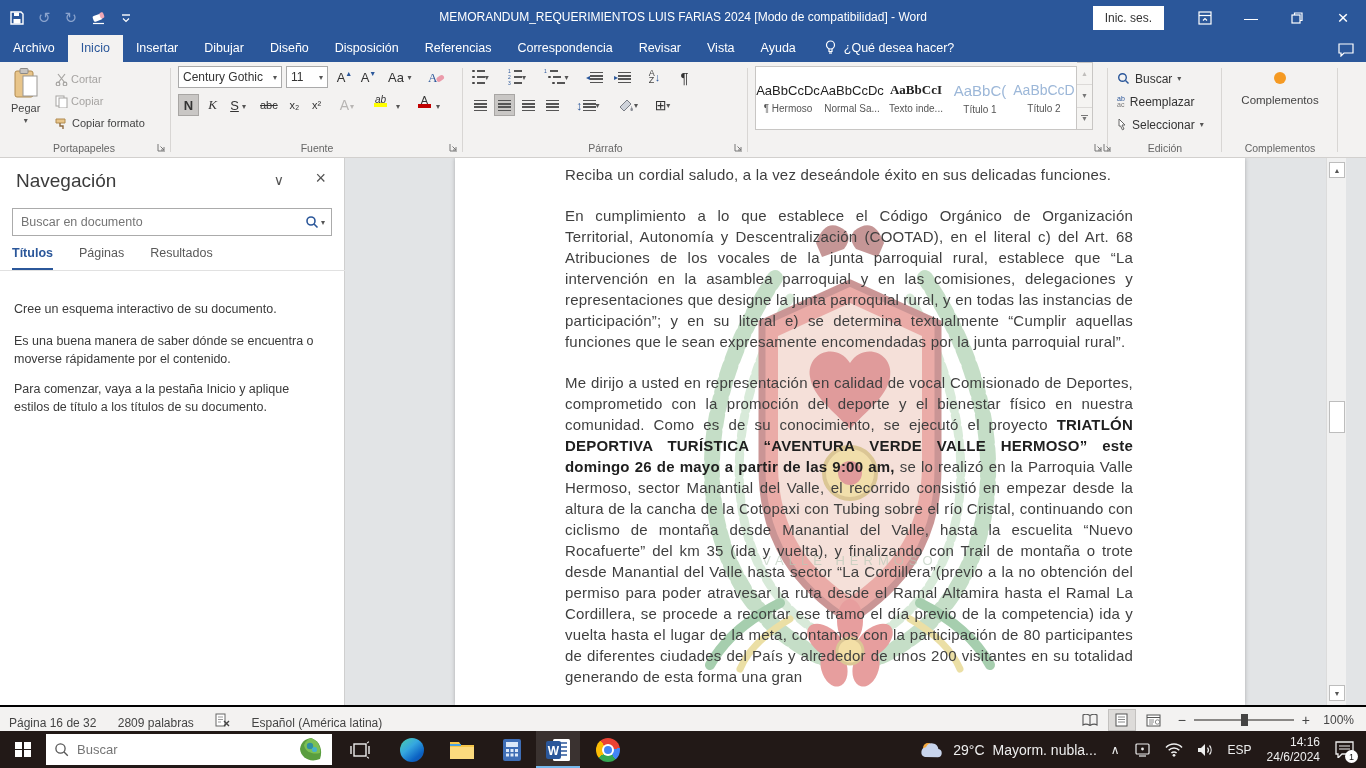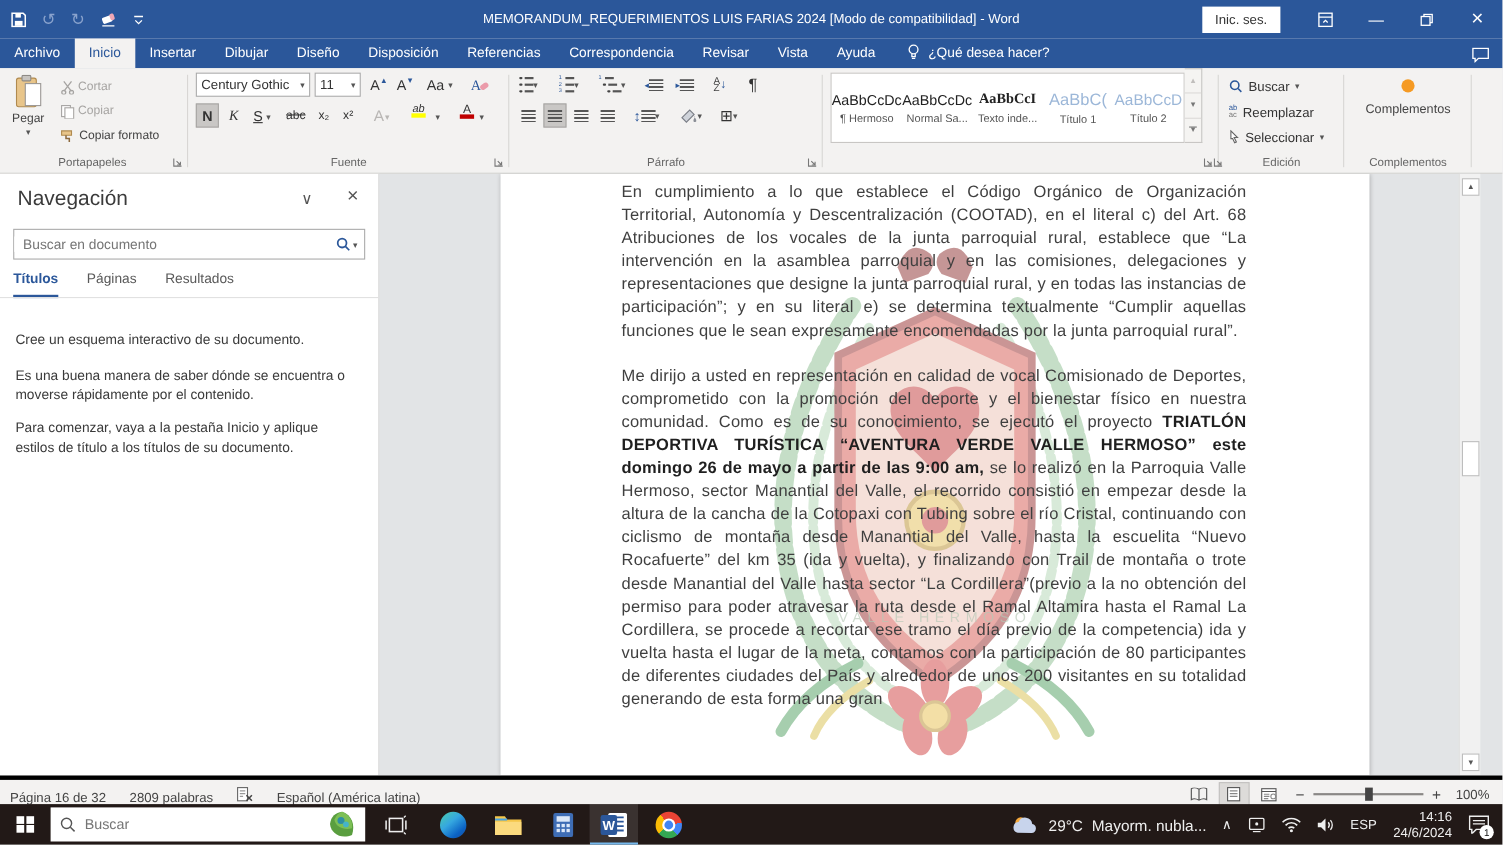--- a/index.html
+++ b/index.html
@@ -70,21 +70,21 @@
   #watermark { position:absolute; left:185px; top:10px; width:420px; height:530px; opacity:.5; }
   #doc-text { position:absolute; left:110px; right:112px; top:6px; color:#3f3f3f; font-size:15px; line-height:21px; text-align:justify; letter-spacing:.2px; }
   #doc-text p { margin-bottom:20px; }
   #doc-text .b { font-weight:bold; color:#1f1f1f; }
 
   #vscroll { position:absolute; right:0; top:0; width:20px; height:547px; background:#f1f1f1; border-left:1px solid #dcdcdc; }
   .scr-btn { position:absolute; left:2px; width:16px; height:16px; background:#fff; border:1px solid #bdbdbd; display:flex; align-items:center; justify-content:center; font-size:7px; color:#555; }
   #scr-thumb { position:absolute; left:2px; top:243px; width:16px; height:32px; background:#fff; border:1px solid #bdbdbd; }
 
   
-  #statusbar { position:absolute; left:0; top:705px; width:1366px; height:26px; background:#f3f2f1; border-top:4px solid #000000; font-size:12px; color:#444; }
+  #statusbar { position:absolute; left:0; top:705px; width:1366px; height:26px; background:#f3f2f1; border-top:2px solid #000000; font-size:12px; color:#444; }
   .sb-item { display:inline-flex; align-items:center; height:26px; padding:0 9px; gap:5px; }
   #sb-right { position:absolute; right:0; top:0; height:26px; display:flex; align-items:center; }
   .view-btn { width:28px; height:22px; display:flex; align-items:center; justify-content:center; margin:0 2px; }
   .view-btn.active { background:#dddbd9; border:1px solid #c3c1bf; }
   #zoom-minus,#zoom-plus { font-size:14px; color:#444; padding:0 8px; }
   #zoom-track { width:100px; height:2px; background:#8a8886; position:relative; }
   #zoom-thumb { position:absolute; left:47px; top:-5px; width:7px; height:12px; background:#444; }
   #zoom-pct { width:48px; text-align:right; padding-right:12px; }
 
   
@@ -532,20 +532,21 @@
               <ellipse cx="210" cy="448" rx="13" ry="22"></ellipse>
               <ellipse cx="186" cy="468" rx="13" ry="22" transform="rotate(-50 186 468)"></ellipse>
               <ellipse cx="234" cy="468" rx="13" ry="22" transform="rotate(50 234 468)"></ellipse>
               <ellipse cx="194" cy="494" rx="13" ry="20" transform="rotate(-15 194 494)"></ellipse>
               <ellipse cx="226" cy="494" rx="13" ry="20" transform="rotate(15 226 494)"></ellipse>
             </g>
             <circle cx="210" cy="478" r="13" fill="#e8c050" stroke="#b98e2e" stroke-width="3"></circle>
           </g>
         </svg>
         <div id="doc-text">
+            <p><span>Reciba un cordial saludo, a la vez deseándole éxito en sus delicadas funciones.</span></p>
             <p><span>En cumplimiento a lo que establece el Código Orgánico de Organización Territorial, Autonomía y Descentralización (COOTAD), en el literal c) del Art. 68 Atribuciones de los vocales de la junta parroquial rural, establece que “La intervención en la asamblea parroquial y en las comisiones, delegaciones y representaciones que designe la junta parroquial rural, y en todas las instancias de participación”; y en su literal e) se determina textualmente “Cumplir aquellas funciones que le sean expresamente encomendadas por la junta parroquial rural”.</span></p>
             <p><span>Me dirijo a usted en representación en calidad de vocal Comisionado de Deportes, comprometido con la promoción del deporte y el bienestar físico en nuestra comunidad.  Como es de su conocimiento, se ejecutó el proyecto </span><span class="b">TRIATLÓN DEPORTIVA TURÍSTICA “AVENTURA VERDE VALLE HERMOSO” este domingo 26 de mayo a partir de las 9:00 am,</span><span> se lo realizó en la Parroquia Valle Hermoso, sector Manantial del Valle, el recorrido consistió en empezar desde la altura de la cancha de la Cotopaxi con Tubing sobre el río Cristal, continuando con ciclismo de montaña desde Manantial del Valle, hasta la escuelita “Nuevo Rocafuerte” del km 35 (ida y vuelta), y finalizando con Trail de montaña o trote desde Manantial del Valle hasta sector “La Cordillera”(previo a la no obtención del permiso para poder atravesar la ruta desde el Ramal Altamira hasta el Ramal La Cordillera, se procede a recortar ese tramo el día previo de la competencia) ida y vuelta hasta el lugar de la meta, contamos con la participación de 80  participantes de diferentes ciudades del País  y alrededor de unos 200 visitantes en su totalidad generando de esta forma una gran</span></p>
           </div>
       </div>
       <div id="vscroll">
 
         <div class="scr-btn" style="top:4px;">▲</div>
         <div id="scr-thumb"></div>
         <div class="scr-btn" style="bottom:4px;">▼</div>
       </div>

